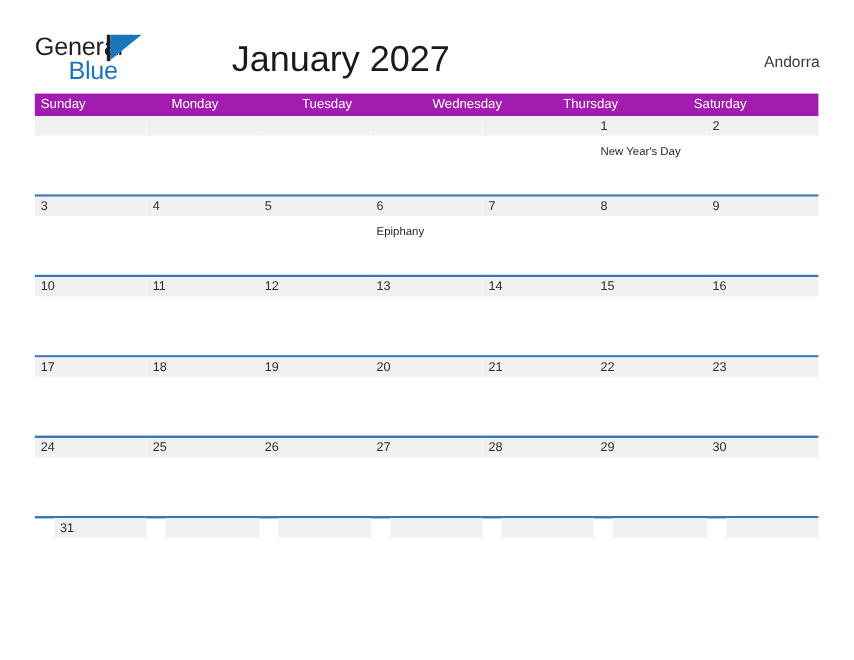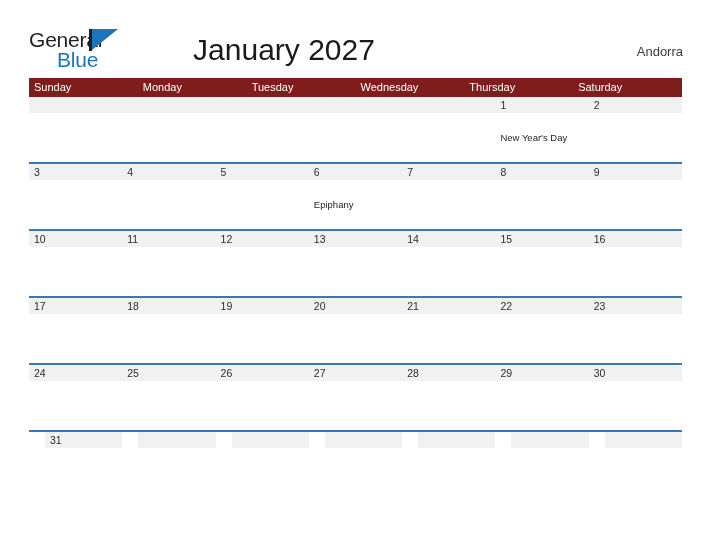--- a/index.html
+++ b/index.html
@@ -105,21 +105,21 @@
     position: absolute;
     left: 29px;
     top: 78px;
     width: 653px;
   }
 
   .weekday-row {
     display: flex;
     width: 653px;
     height: 19px;
-    background: #7f1d1d;
+    background: #a21caf;
   }
   .weekday-cell {
     flex: 1 1 0;
     color: #ffffff;
     font-size: 11px;
     line-height: 19px;
     padding-left: 5px;
     box-sizing: border-box;
     overflow: hidden;
     white-space: nowrap;
@@ -158,21 +158,21 @@
     padding-left: 5px;
     box-sizing: border-box;
     white-space: nowrap;
     overflow: hidden;
   }
   .day-number-band.empty {
     color: transparent;
   }
   .day-events {
     padding-left: 5px;
-    padding-top: 19px;
+    padding-top: 8px;
     box-sizing: border-box;
   }
   .event-text {
     font-size: 9.5px;
     line-height: 12px;
     color: #1f1f1f;
     white-space: nowrap;
     overflow: hidden;
   }
 </style>

